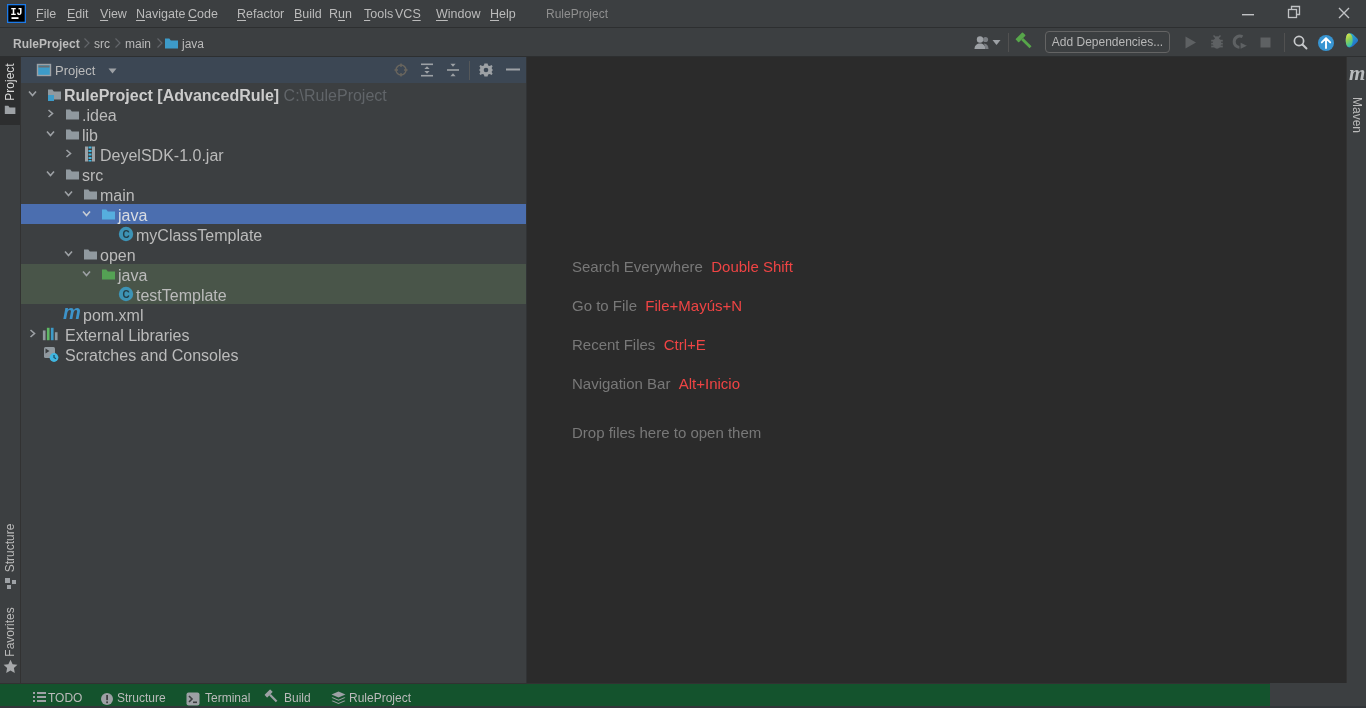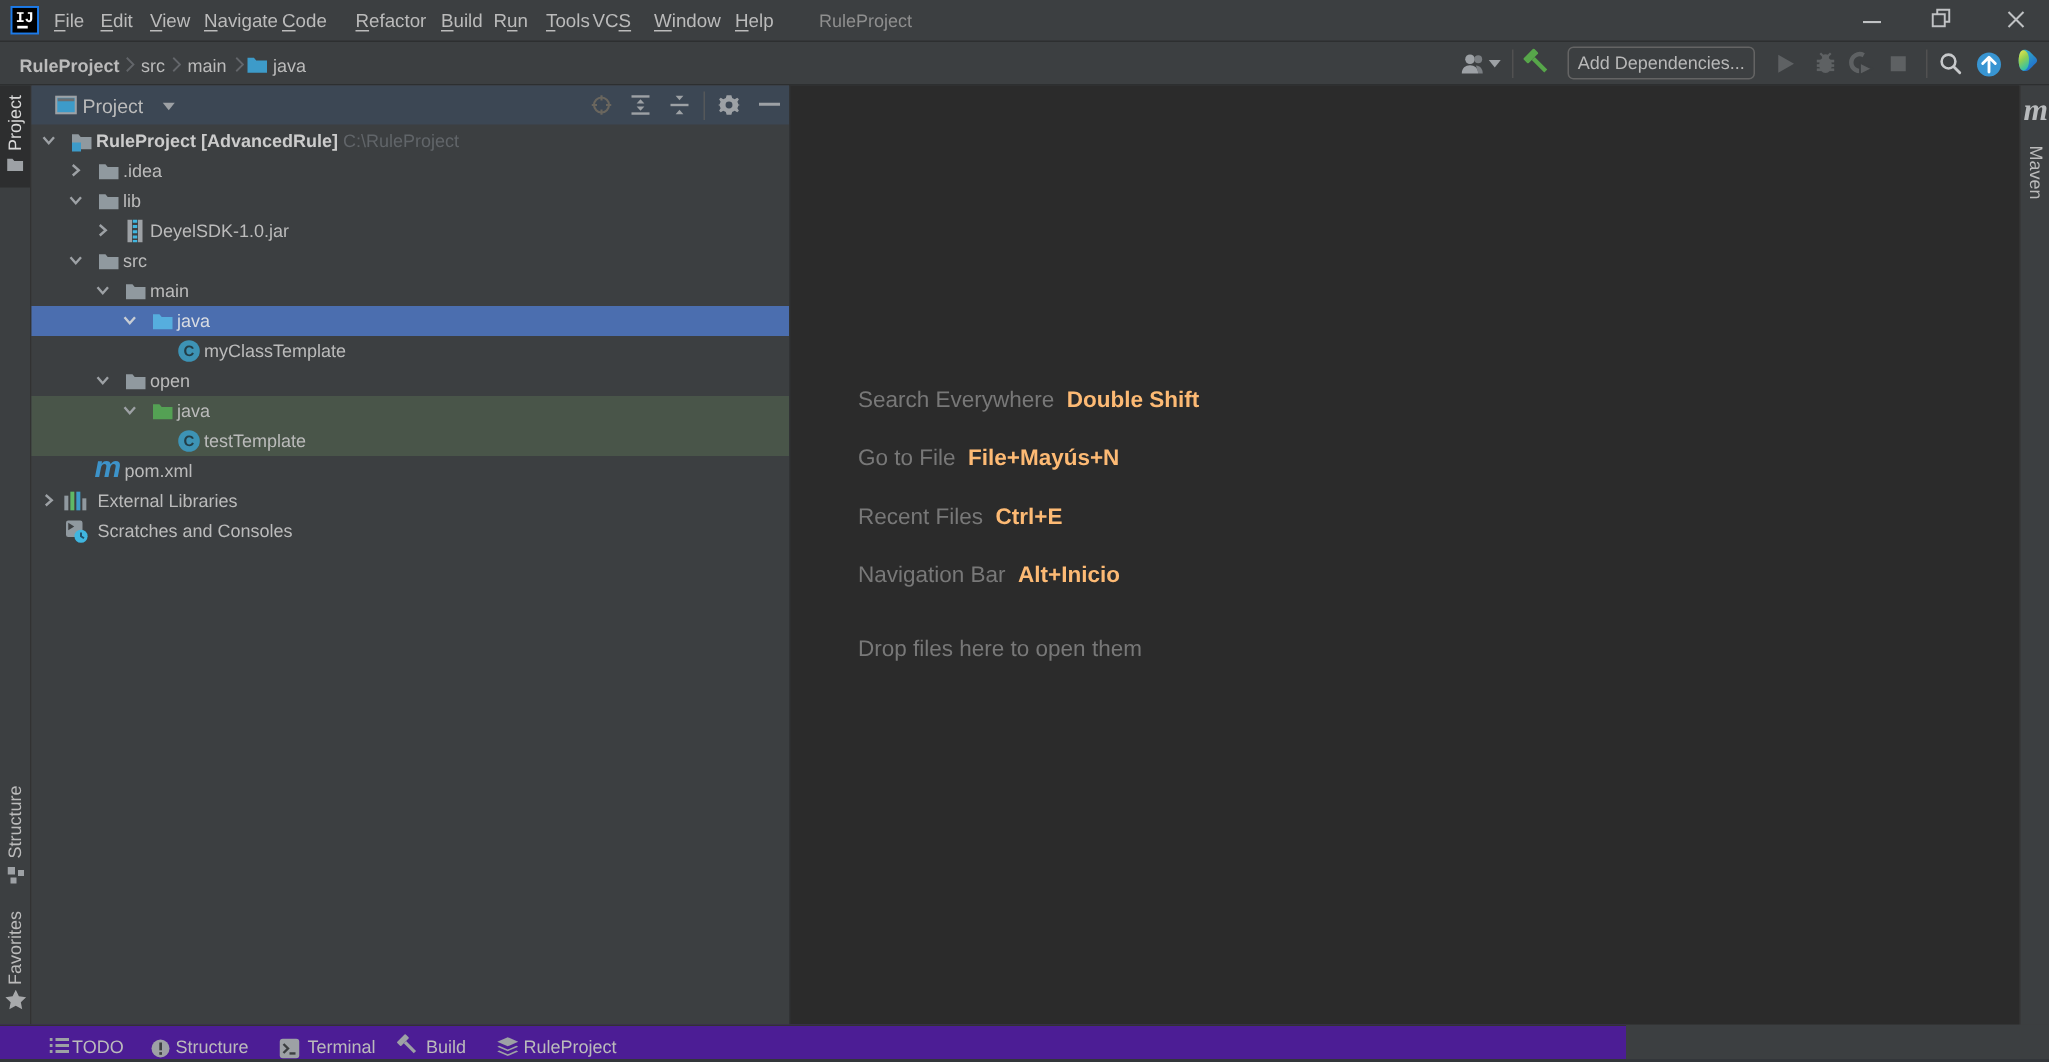--- a/index.html
+++ b/index.html
@@ -17,31 +17,31 @@
   .bc { position:absolute; top:8px; font-size:13px; color:#bbbbbb; white-space:nowrap; }
   .addcfg { position:absolute; left:1045px; top:3px; width:125px; height:22px; border:1px solid #646464; border-radius:4px; font-size:12px; color:#b8b8b8; text-align:center; line-height:20px; }
   .vsep { position:absolute; top:5px; width:1px; height:19px; background:#515151; }
   
   #main { position:absolute; top:57px; left:0; width:1366px; height:626px; }
   #lstripe { position:absolute; top:0; left:0; width:21px; height:626px; background:#3c3f41; border-right:1px solid #323232; }
   #panel { position:absolute; top:0; left:21px; width:505px; height:626px; background:#3c3f41; }
   #phead { position:absolute; top:0; left:0; width:505px; height:26px; background:#3c4754; }
   #editor { position:absolute; top:0; left:526px; width:820px; height:626px; background:#2b2b2b; border-left:1px solid #313335; }
   #rstripe { position:absolute; top:0; left:1346px; width:20px; height:626px; background:#3c3f41; border-left:1px solid #323232; }
-  .rlab { position:absolute; top:3px; font-size:12px; color:#bbbbbb; white-space:nowrap; }
+  .rlab { position:absolute; top:3px; font-size:16px; color:#bbbbbb; white-space:nowrap; }
   .chev { position:absolute; top:4px; width:11px; height:11px; }
   .ticon { position:absolute; top:2px; width:16px; height:16px; }
   
   .hint { position:absolute; font-size:15px; color:#787878; white-space:nowrap; }
-  .hint b { font-weight:bold; color:#fdba74; }
+  .hint b { font-weight:normal; color:#ef4444; }
   
   .vtabL { position:absolute; transform:rotate(-90deg); transform-origin:center; font-size:12px; color:#bbbbbb; white-space:nowrap; }
   .vtabR { position:absolute; transform:rotate(90deg); transform-origin:center; font-size:12px; color:#bbbbbb; white-space:nowrap; }
   
-  #status { position:absolute; top:683px; left:0; width:1084px; height:25px; background:#4c1d95; border-top:1px solid #323232; }
+  #status { position:absolute; top:683px; left:0; width:1270px; height:25px; background:#14532d; border-top:1px solid #323232; }
   .st { position:absolute; top:7px; font-size:12px; color:#bbbbbb; white-space:nowrap; }
 </style>
 </head>
 <body>
 <div id="app">
 
 <div id="menubar">
   <svg class="abs" style="left:7px;top:4px" width="19" height="19" viewBox="0 0 19 19">
     <rect x="0.5" y="0.5" width="18" height="18" fill="#000000" stroke="#1c7ae8" stroke-width="1.6"></rect>
     <text x="9.5" y="10.5" font-family="Liberation Mono, monospace" font-size="10" font-weight="bold" fill="#ffffff" text-anchor="middle">IJ</text>

